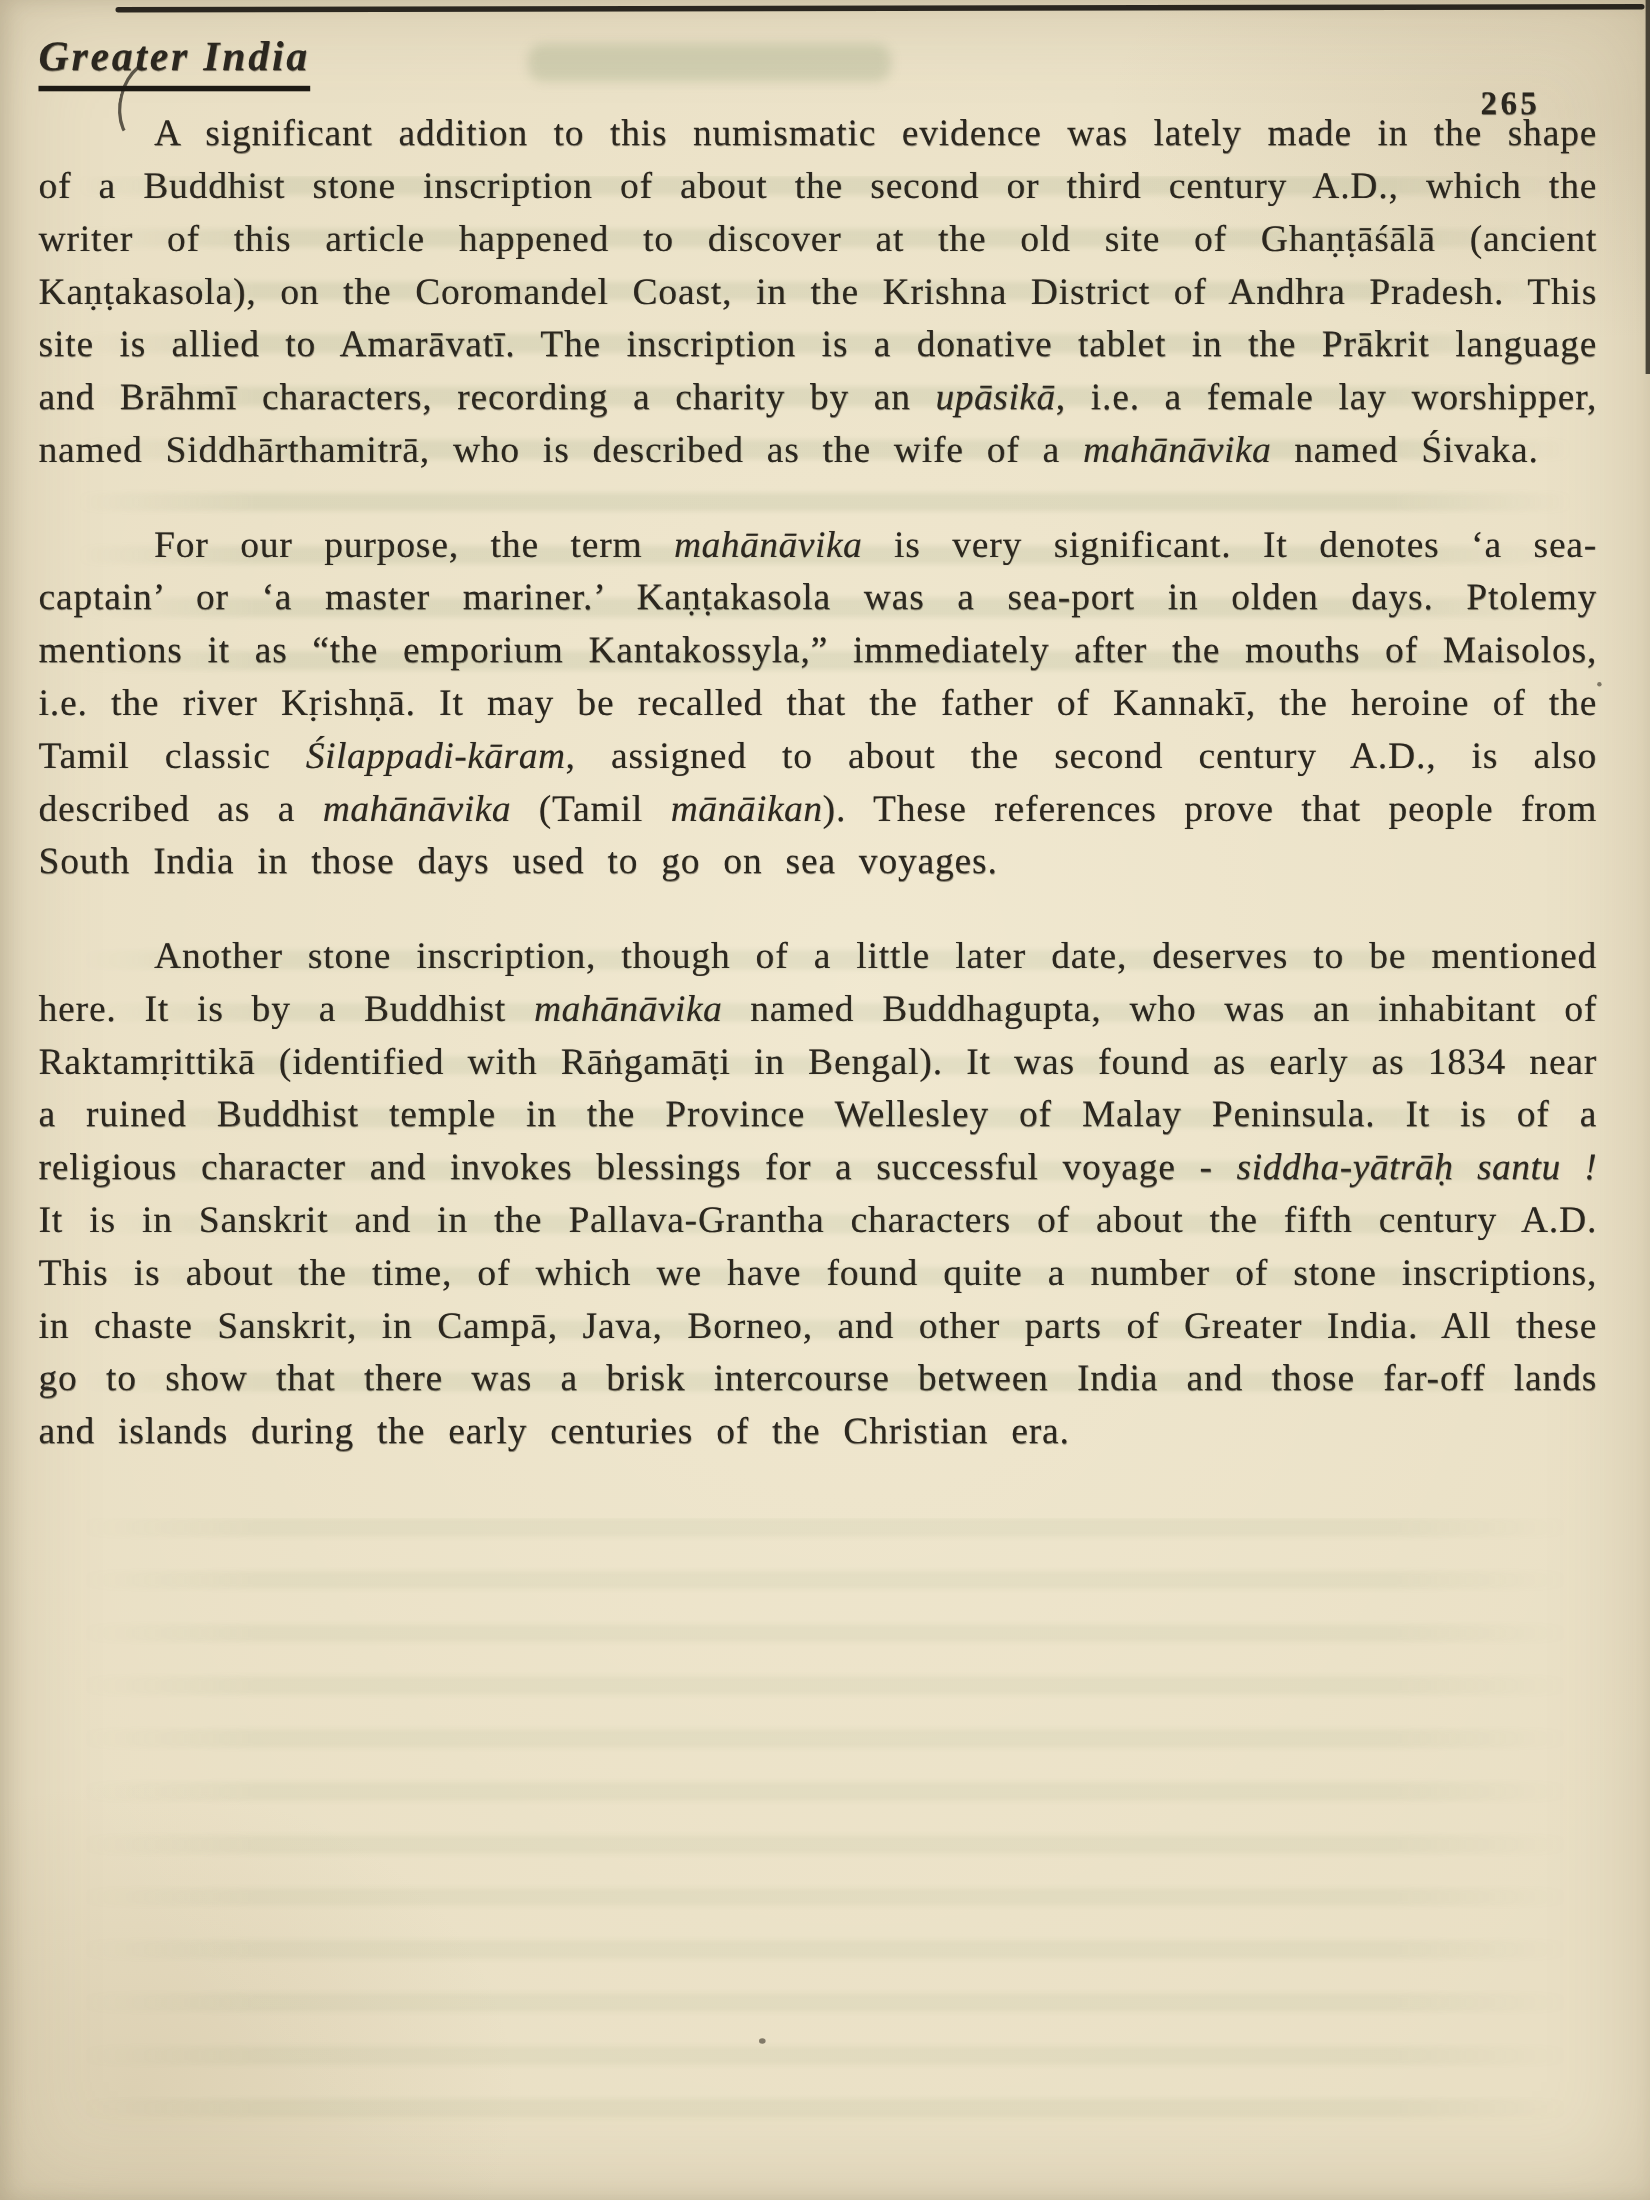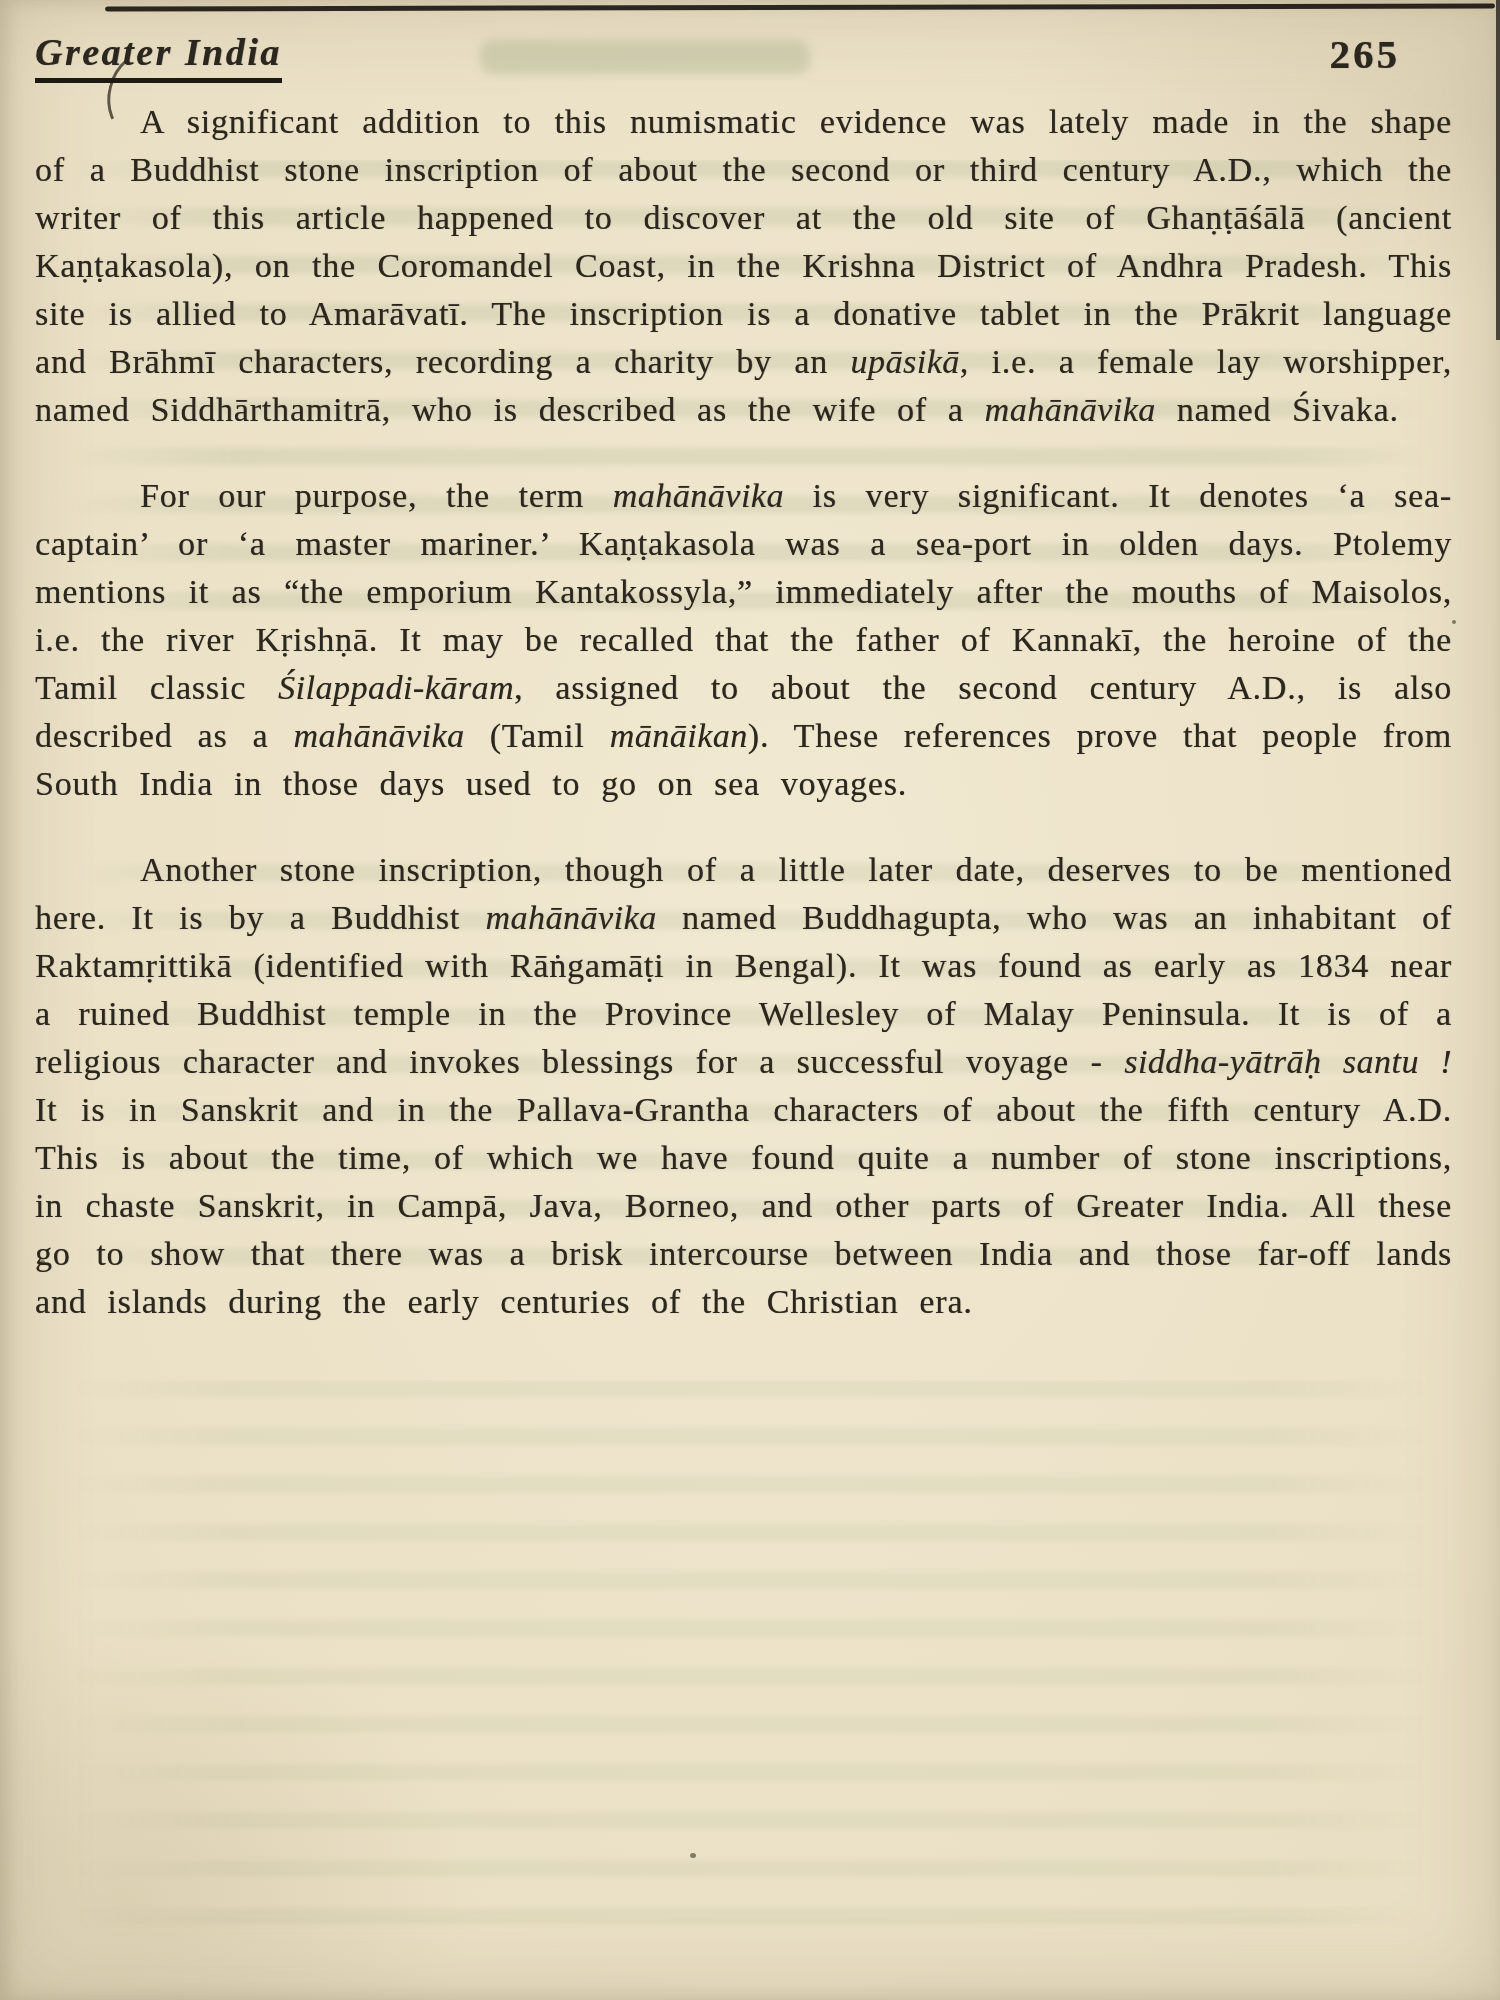--- a/index.html
+++ b/index.html
@@ -95,25 +95,26 @@
   .running-title {
     font-size: 38px;
     font-weight: bold;
     font-style: italic;
     letter-spacing: 2.5px;
     padding-bottom: 4px;
     border-bottom: 5px solid #1d1a14;
     text-shadow: 0.4px 0.4px 0.8px rgba(35,30,20,0.6);
   }
   .page-number {
-    font-size: 41px;
+    font-size: 30px;
     font-weight: bold;
     letter-spacing: 3px;
     margin-right: 55px;
     text-shadow: 0.4px 0.4px 0.8px rgba(35,30,20,0.6);
+    margin-top: 48px;
   }
 
   
   .page-body {
     position: absolute;
     top: 98px; left: 35px; right: 48px;
   }
   .para {
     margin: 0 0 38px 0;
     font-size: 34px;

